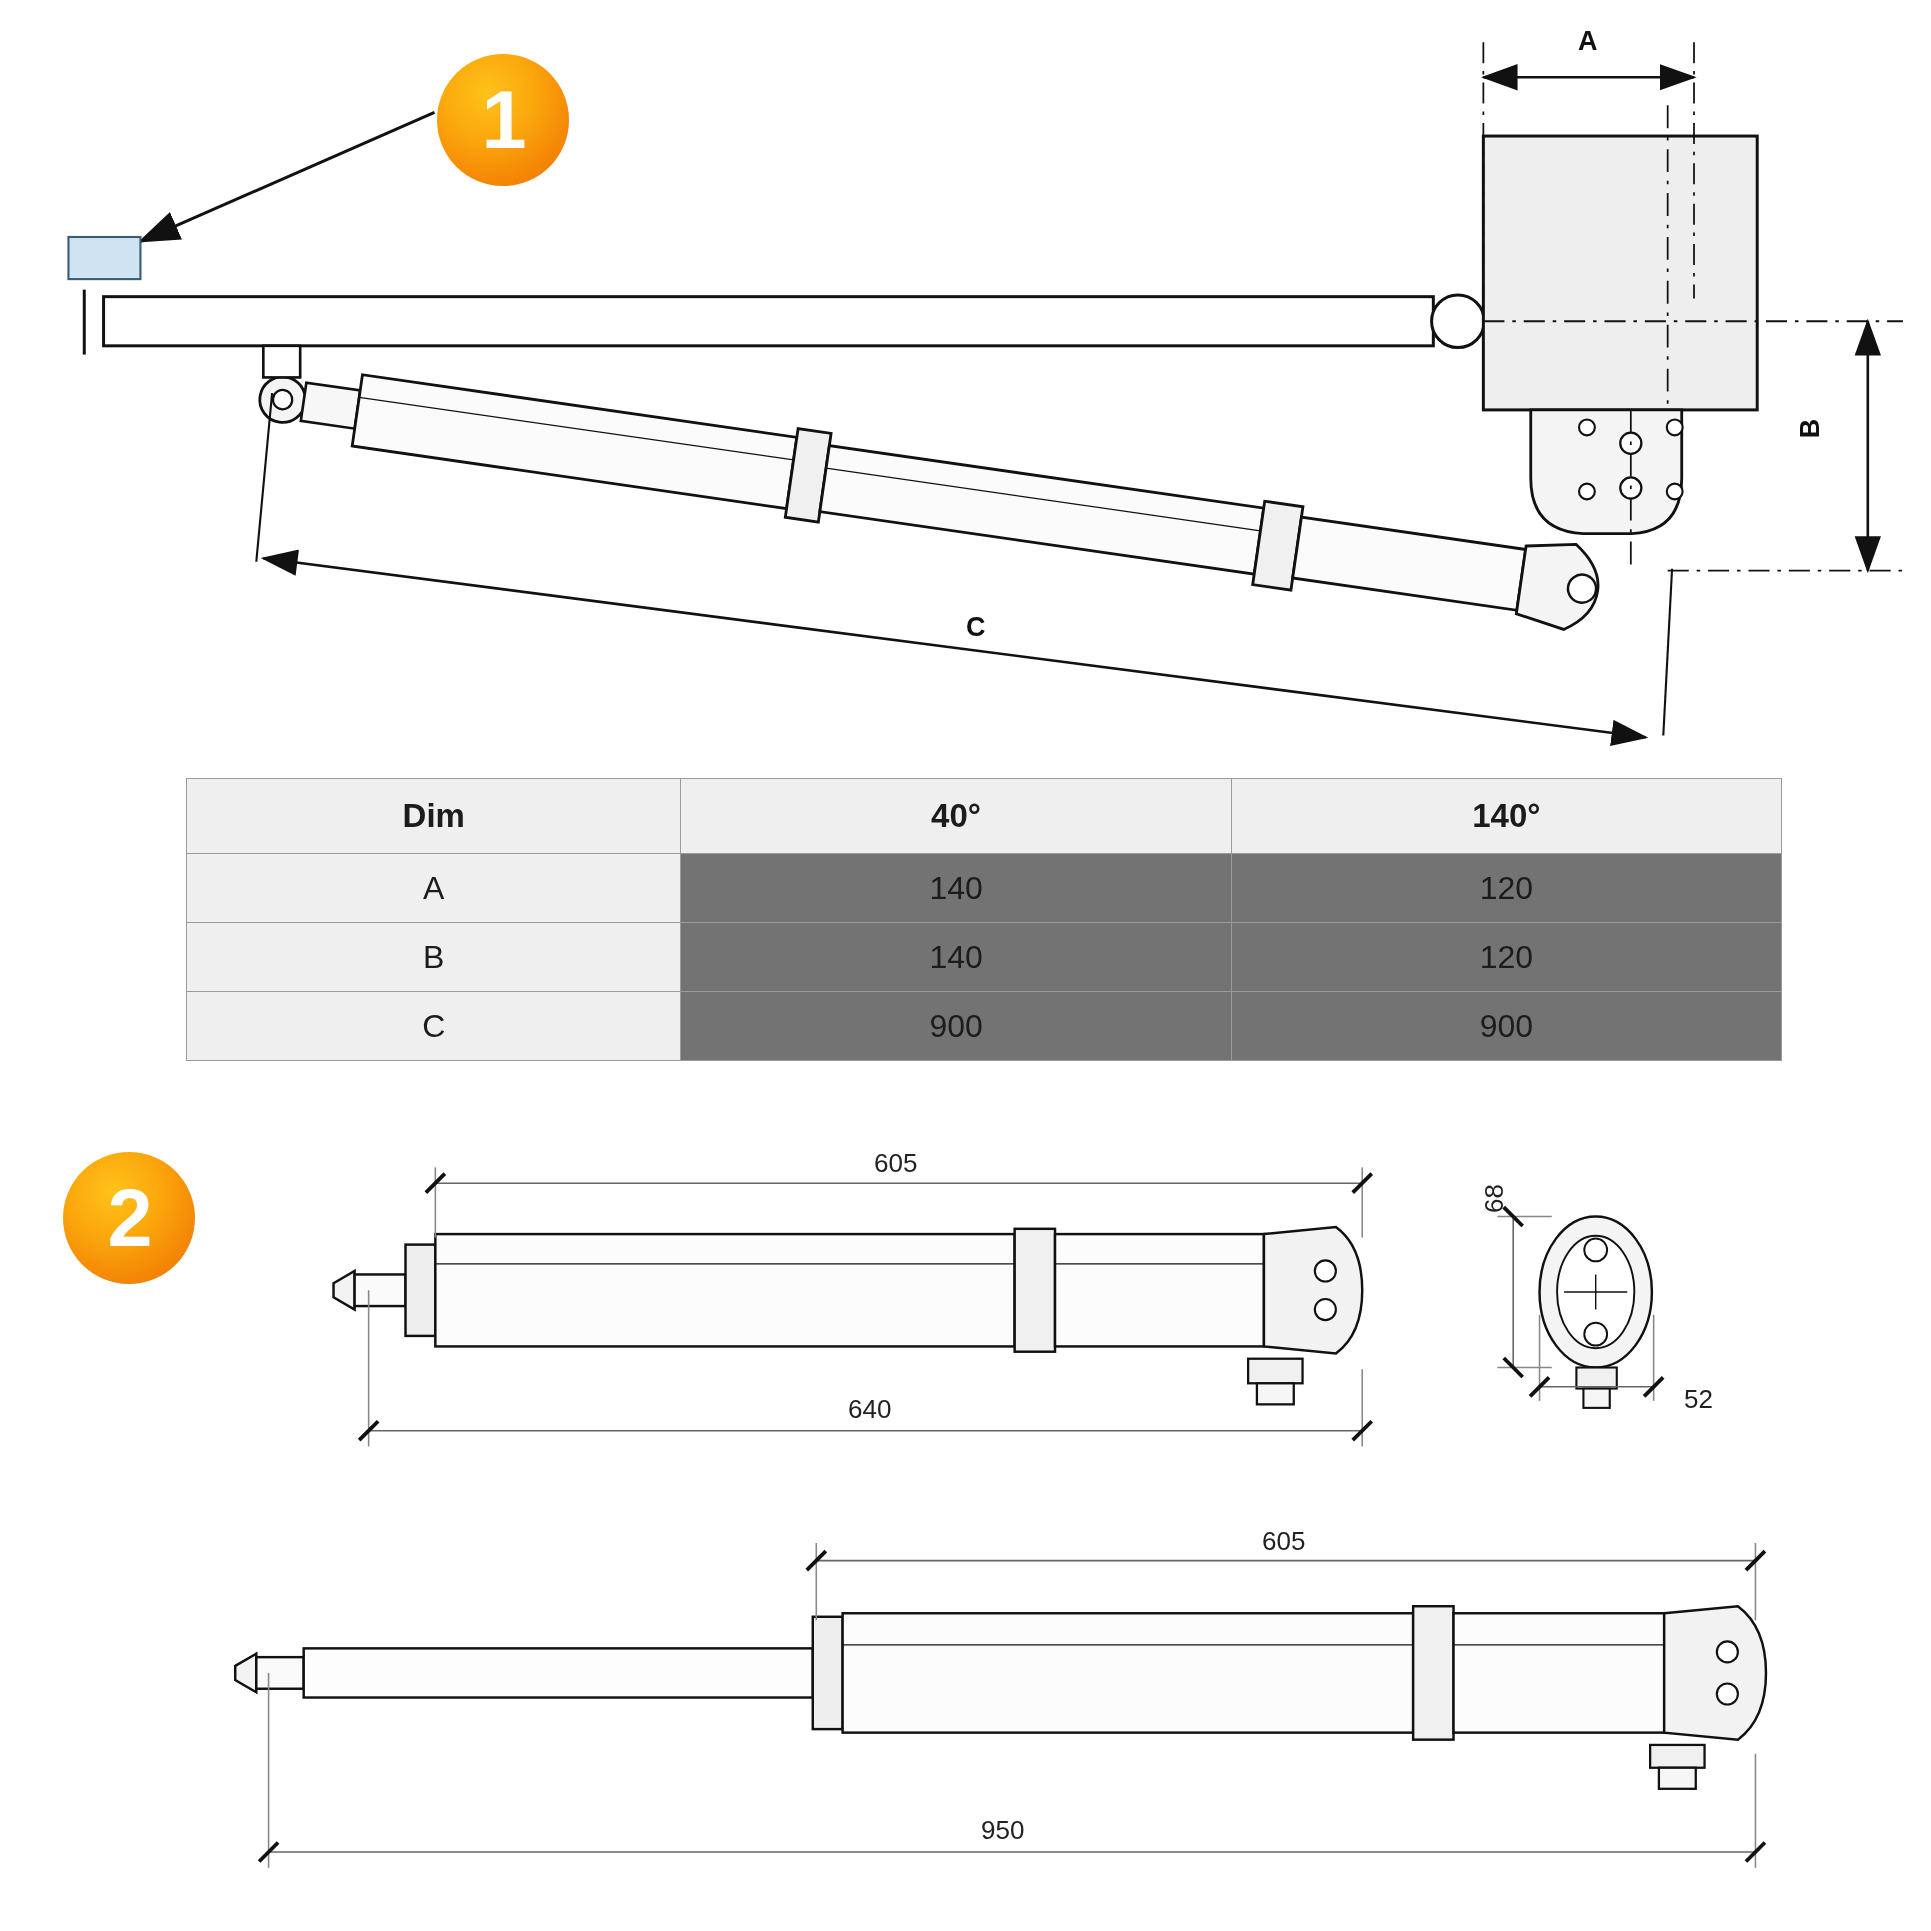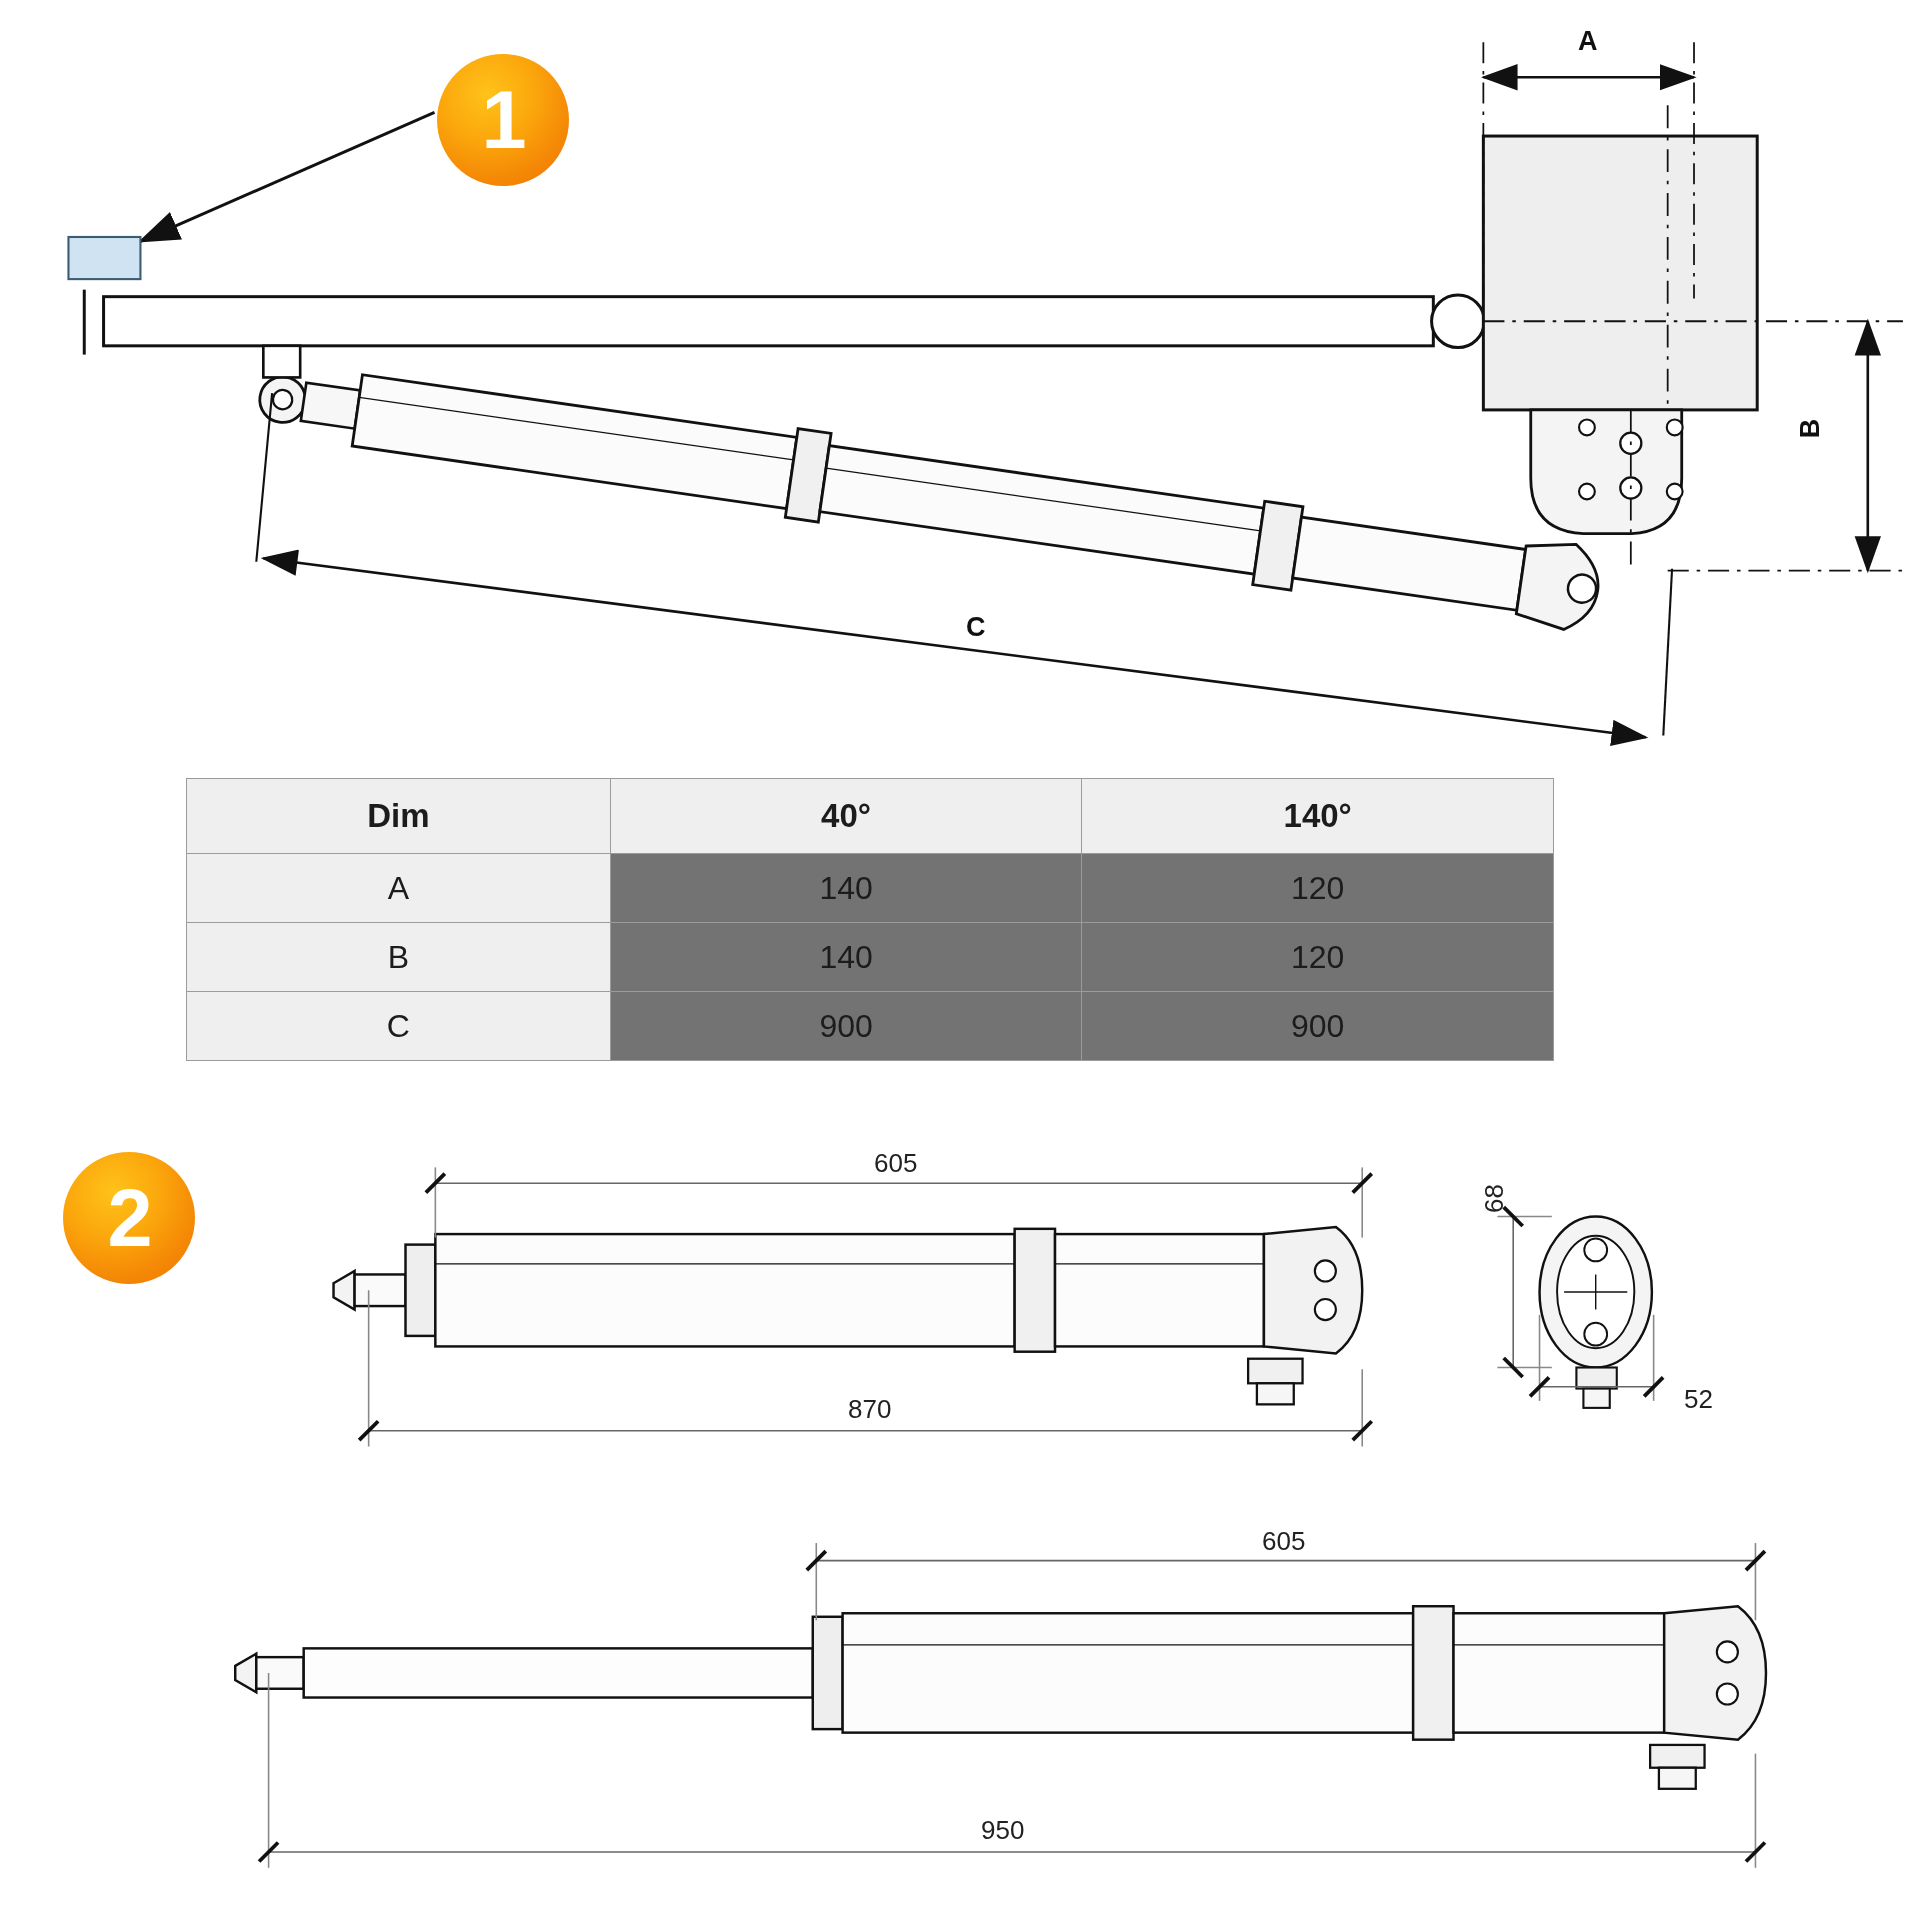--- a/index.html
+++ b/index.html
@@ -55,21 +55,21 @@
   }
   .lbl-bold { font-weight: bold; font-size: 27px; }
   .lbl-dim  { font-size: 26px; color: #222; }
   .rot90 { transform: rotate(-90deg); transform-origin: 50% 50%; }
 
   
   .tbl-wrap {
     position: absolute;
     left: 186px;
     top: 778px;
-    width: 1368px;
+    width: 1596px;
   }
   table.spec {
     border-collapse: collapse;
     width: 100%;
     table-layout: fixed;
   }
   table.spec th, table.spec td {
     border: 1.8px solid #9b9b9b;
     text-align: center;
     font-size: 32px;
@@ -278,21 +278,21 @@
         <tr>
           <td class="dimcell">C</td>
           <td>900</td>
           <td>900</td>
         </tr>
       </tbody>
     </table>
   </div>
 
   <div class="lbl lbl-dim" style="left:874px; top:1148px;">605</div>
-  <div class="lbl lbl-dim" style="left:848px; top:1394px;">870</div>
+  <div class="lbl lbl-dim" style="left:848px; top:1394px;">640</div>
 
   <div class="lbl lbl-dim rot90" style="left:1480px; top:1183px;">68</div>
   <div class="lbl lbl-dim" style="left:1684px; top:1384px;">52</div>
 
   <div class="lbl lbl-dim" style="left:1262px; top:1526px;">605</div>
   <div class="lbl lbl-dim" style="left:981px; top:1815px;text-align:center;">950</div>
 
 </div>
 
 

